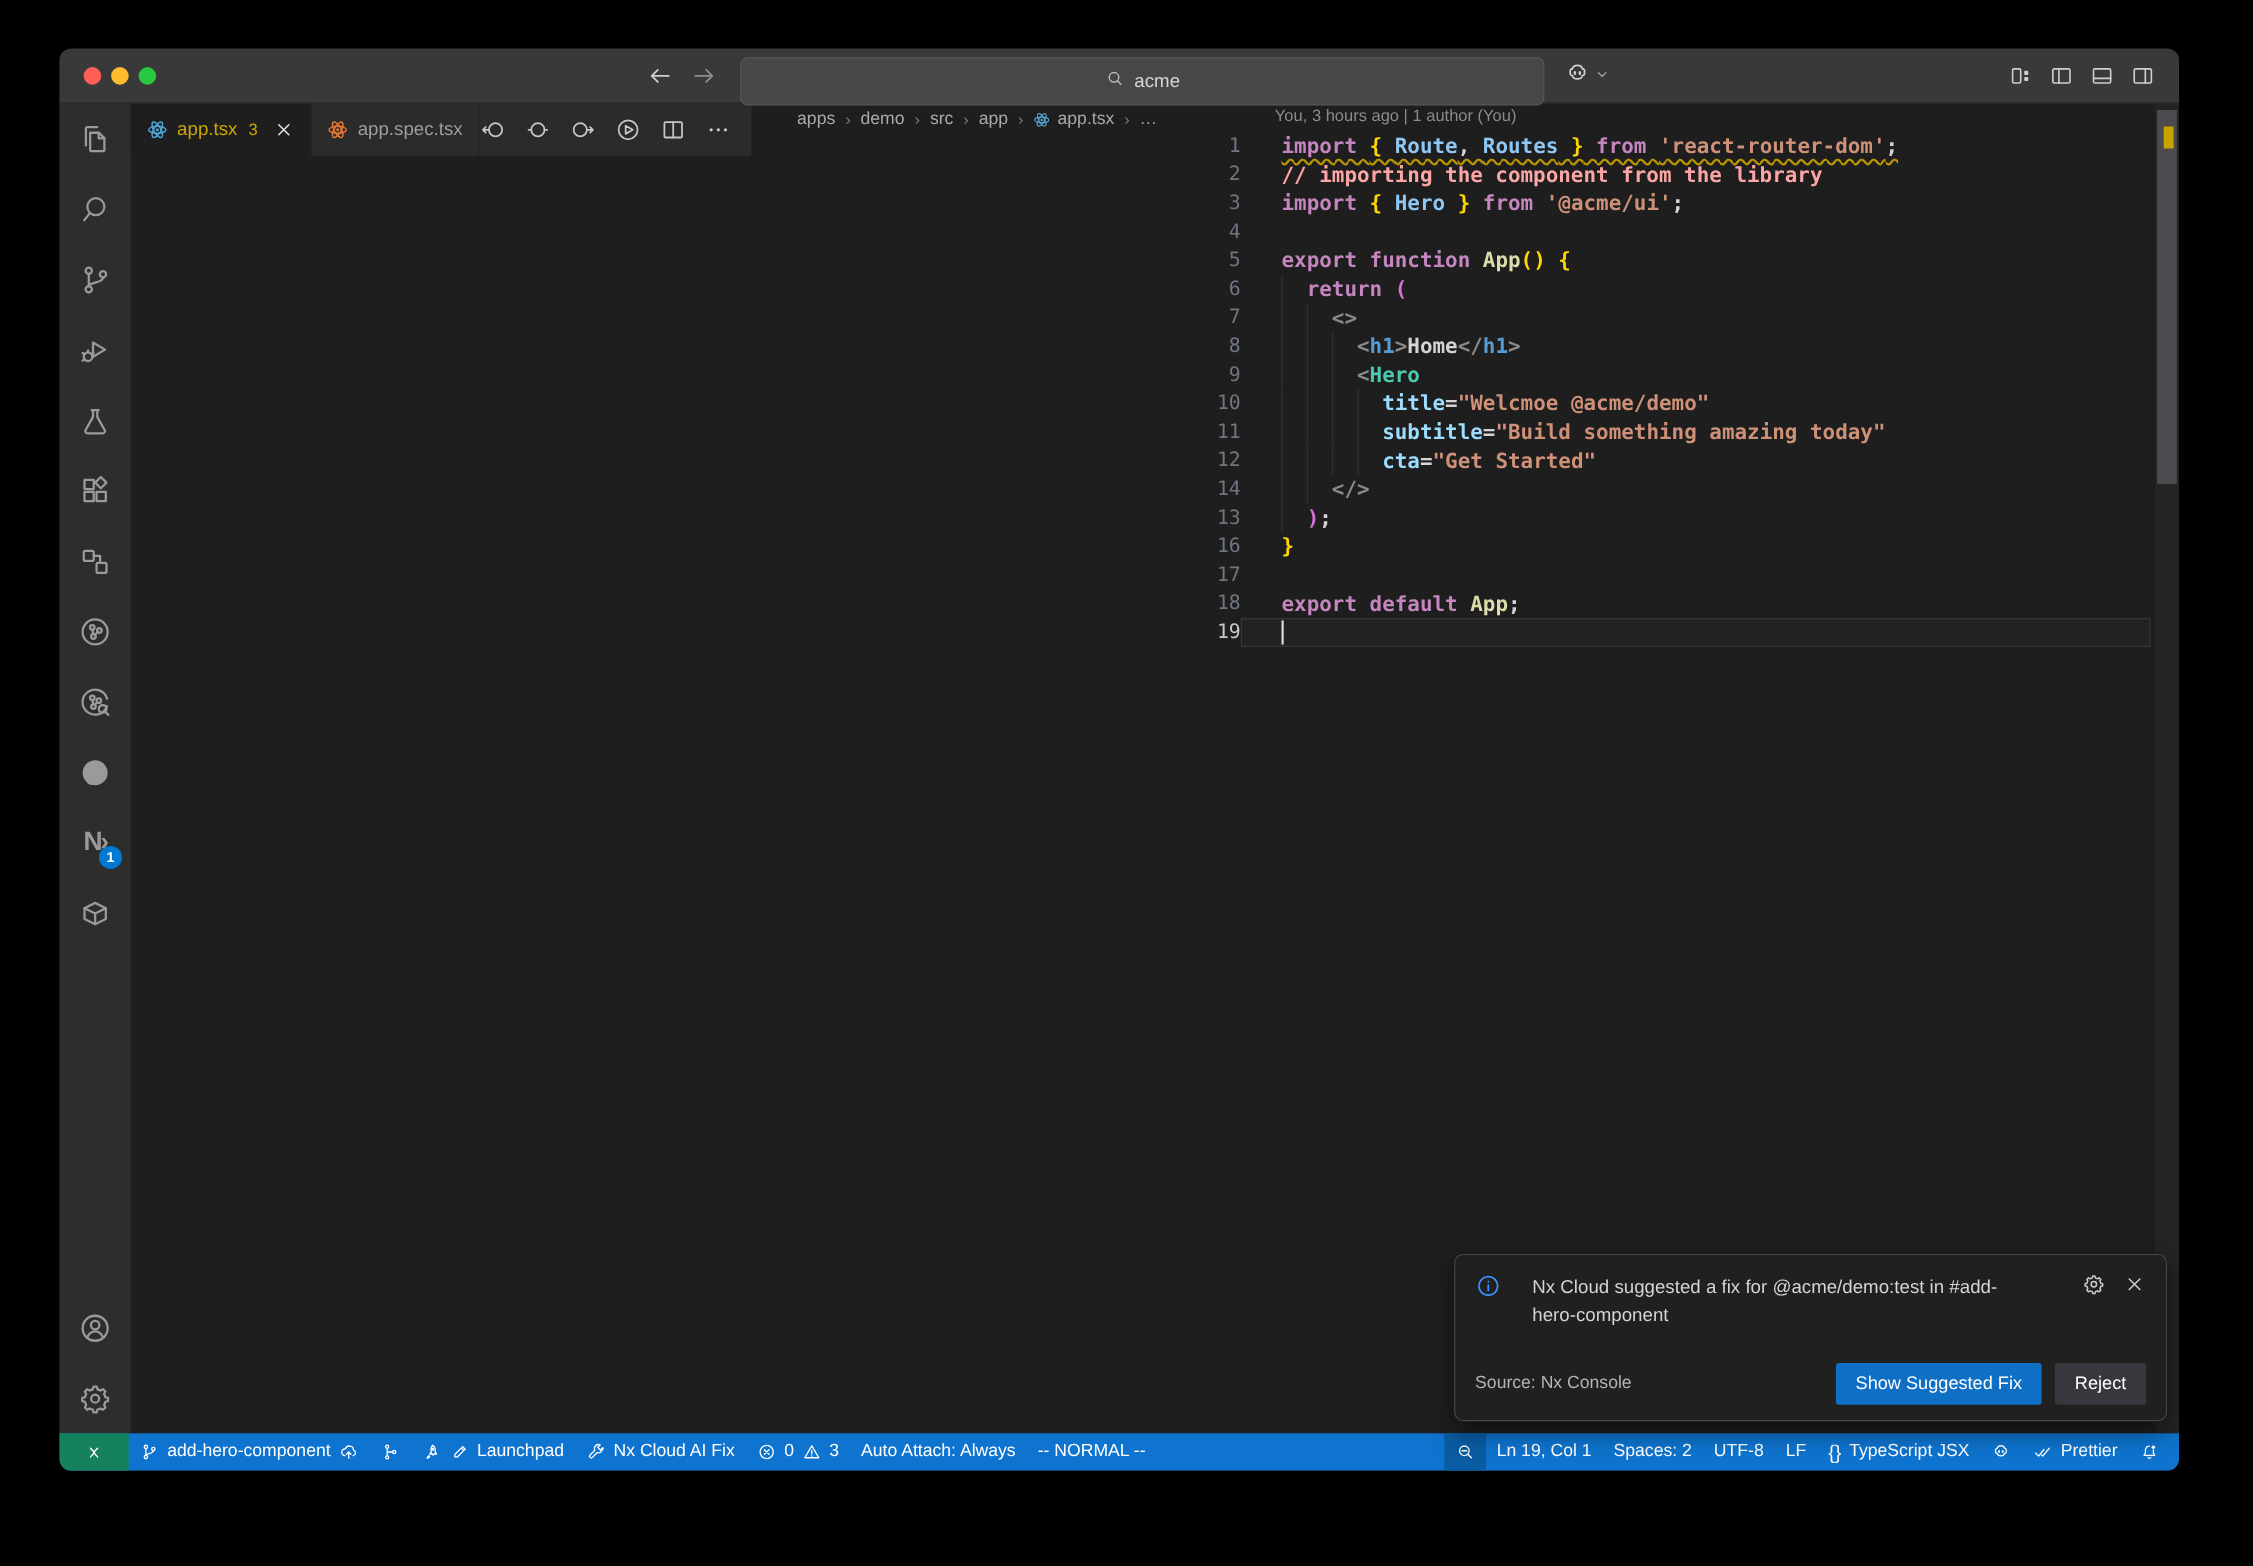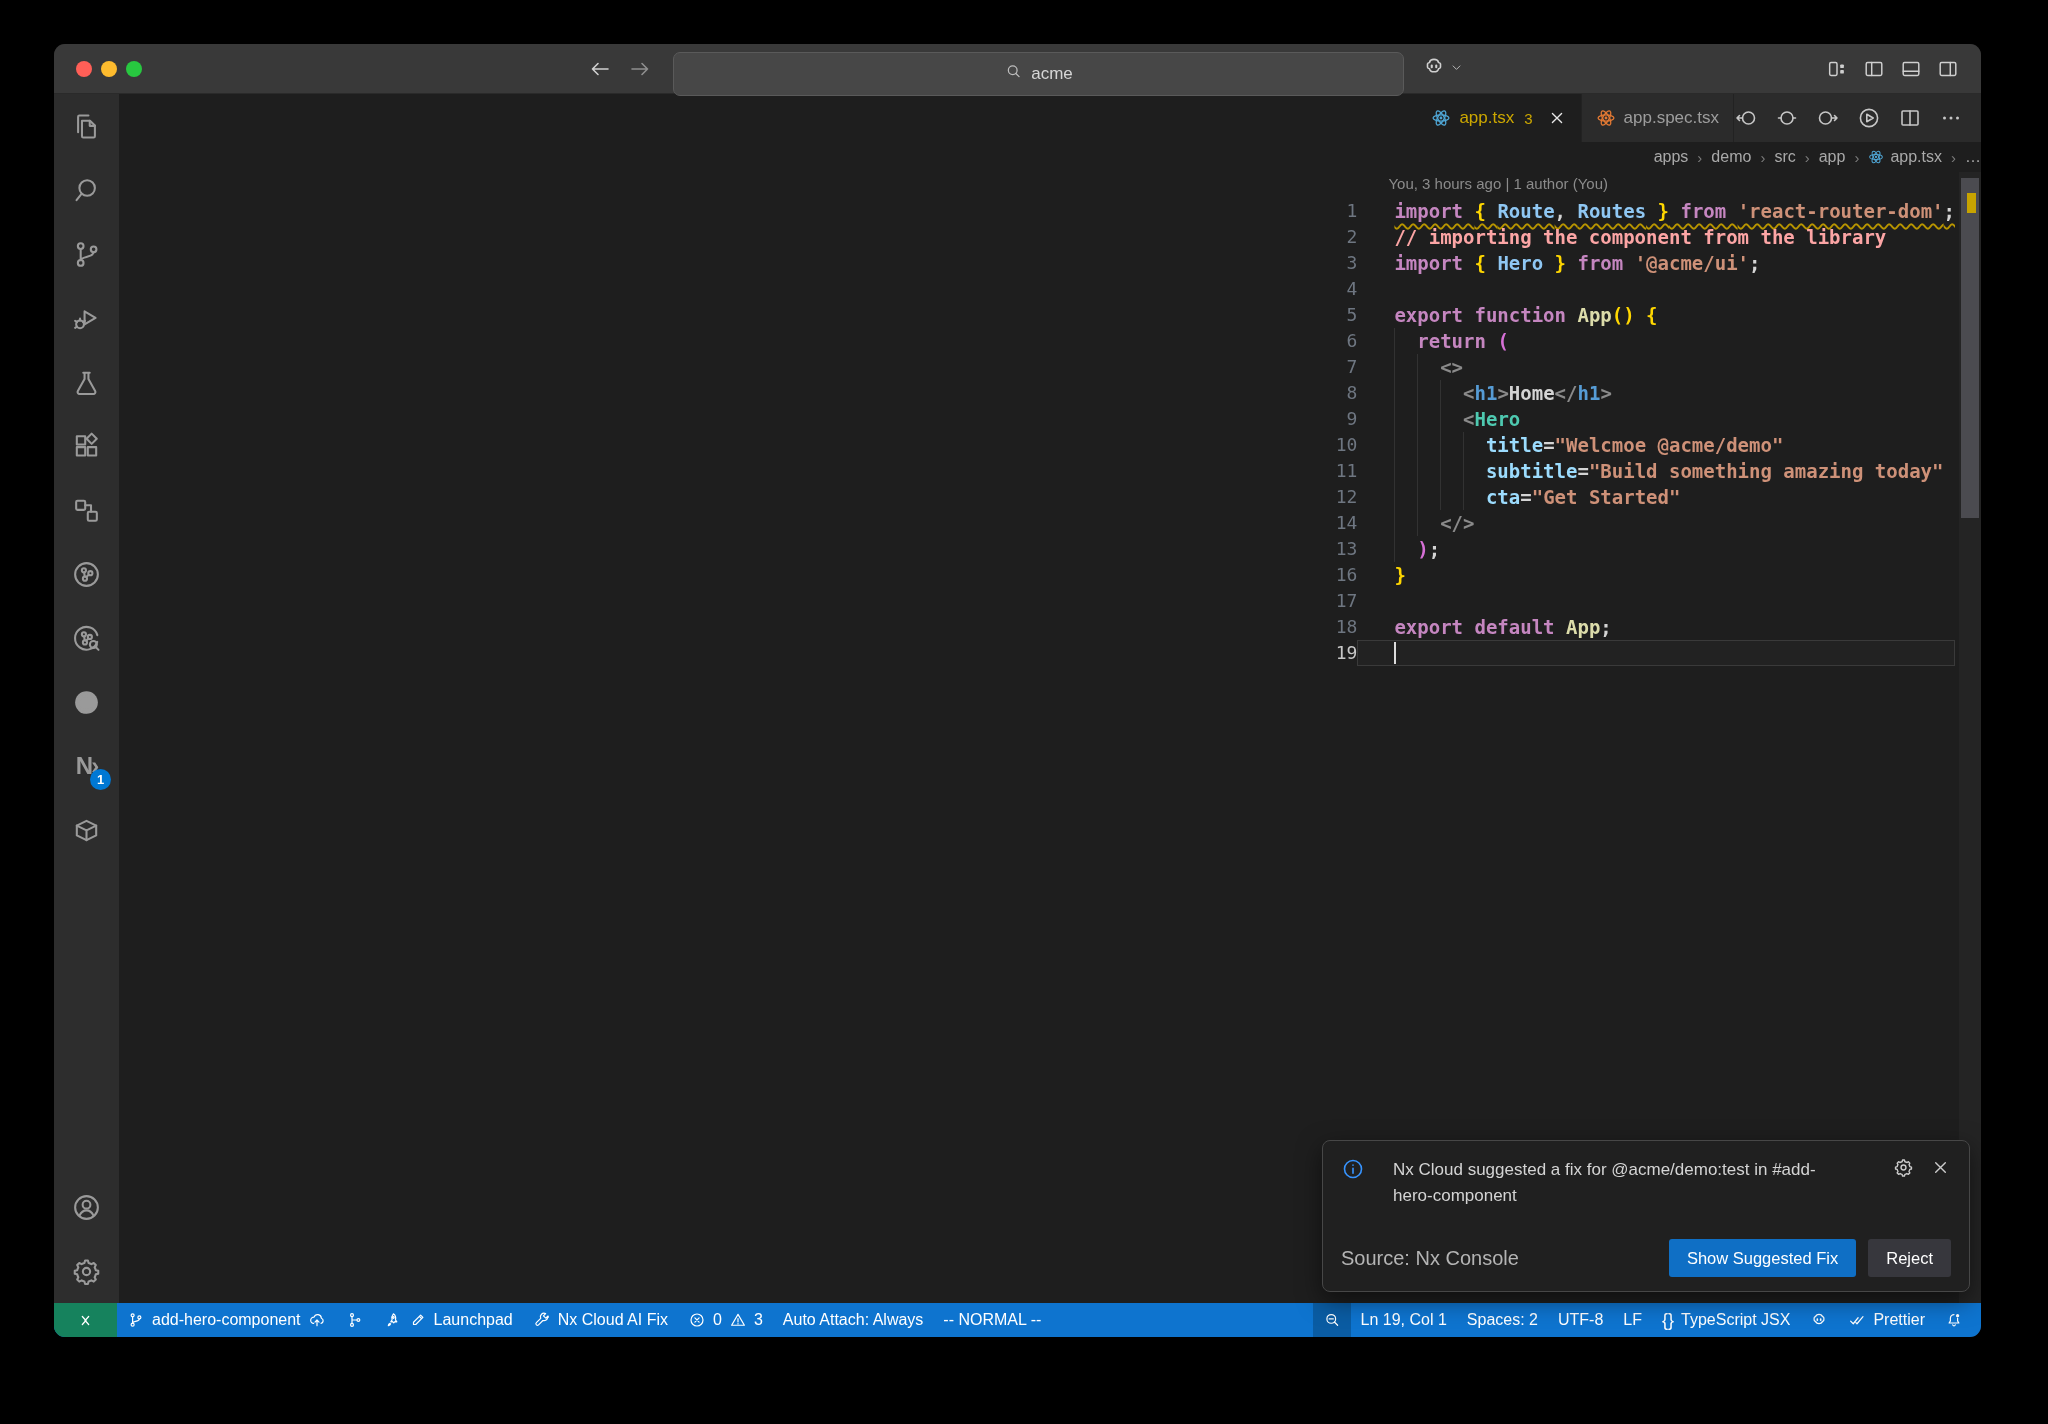--- a/index.html
+++ b/index.html
@@ -35,21 +35,21 @@
   .activitybar { width:65px; background:#2d2d2d; flex:none; display:flex; flex-direction:column; }
   .activitybar .spacer { flex:1; }
   .aitem { width:65px; height:64px; display:flex; align-items:center; justify-content:center;
     color:#9a9a9a; position:relative; cursor:pointer; }
   .aitem .ico { font-size:31px; }
   .aitem .nxtxt { font-size:24px; font-weight:bold; letter-spacing:-2px; color:#9a9a9a; }
   .abadge { position:absolute; right:8px; bottom:8px; min-width:21px; height:21px; border-radius:50%;
     background:#0078d4; color:#fff; font-size:13px; font-weight:bold;
     display:flex; align-items:center; justify-content:center; }
 
-  .editorarea { flex:1; min-width:0; display:flex; flex-direction:column; background:#1e1e1e;align-items:flex-end; }
+  .editorarea { flex:1; min-width:0; display:flex; flex-direction:row; background:#1e1e1e; }
 
   
   .tabbar { height:48px; flex:none; background:#2b2b2b; display:flex; align-items:stretch; }
   .tabs { display:flex; }
   .tab { display:flex; align-items:center; gap:8px; padding:0 14px; font-size:17px; cursor:pointer;
     border-right:1px solid #222; }
   .tab.active { background:#1e1e1e; }
   .tab .ico { font-size:20px; }
   .tbadge { font-size:15px; margin-left:2px; }
   .tclose { font-size:15px; color:#e8e8e8; margin-left:6px; }
@@ -91,21 +91,21 @@
   .toast { position:absolute; right:11px; bottom:45px; width:648px; height:152px;
     background:#202020; border:1px solid #474747; border-radius:8px;
     box-shadow:0 8px 24px rgba(0,0,0,.5); padding:16px 18px 14px 18px; z-index:5;
     display:flex; flex-direction:column; justify-content:space-between; }
   .trow { display:flex; align-items:flex-start; gap:28px; }
   .tinfo { color:#3794ff; flex:none; } .tinfo .ico, .tinfo { font-size:24px; }
   .tmsg { width:452px; color:#d4d4d4; font-size:17px; line-height:1.55; }
   .ticons { margin-left:auto; display:flex; gap:16px; color:#cccccc; }
   .ticons .ico { font-size:21px; }
   .tfoot { display:flex; align-items:center; gap:12px; }
-  .tsrc { color:#b4b4b4; font-size:20px; margin-right:auto; }
+  .tsrc { color:#b4b4b4; font-size:16px; margin-right:auto; }
   .btn { font-family:"Liberation Sans",sans-serif; font-size:16.5px; color:#fff;
     background:#37373d; border:none; border-radius:3px; height:38px; padding:0 18px; cursor:pointer; }
   .btn.primary { background:#0f6fc5; }
 
   
   .statusbar { height:34px; flex:none; background:#0e74cf; color:#fff; display:flex;
     align-items:stretch; font-size:16px; }
   .sleft { display:flex; align-items:stretch; }
   .sright { margin-left:auto; display:flex; align-items:stretch; padding-right:8px; }
   .sitem { display:flex; align-items:center; gap:7px; padding:0 10px; cursor:pointer; white-space:nowrap; }

